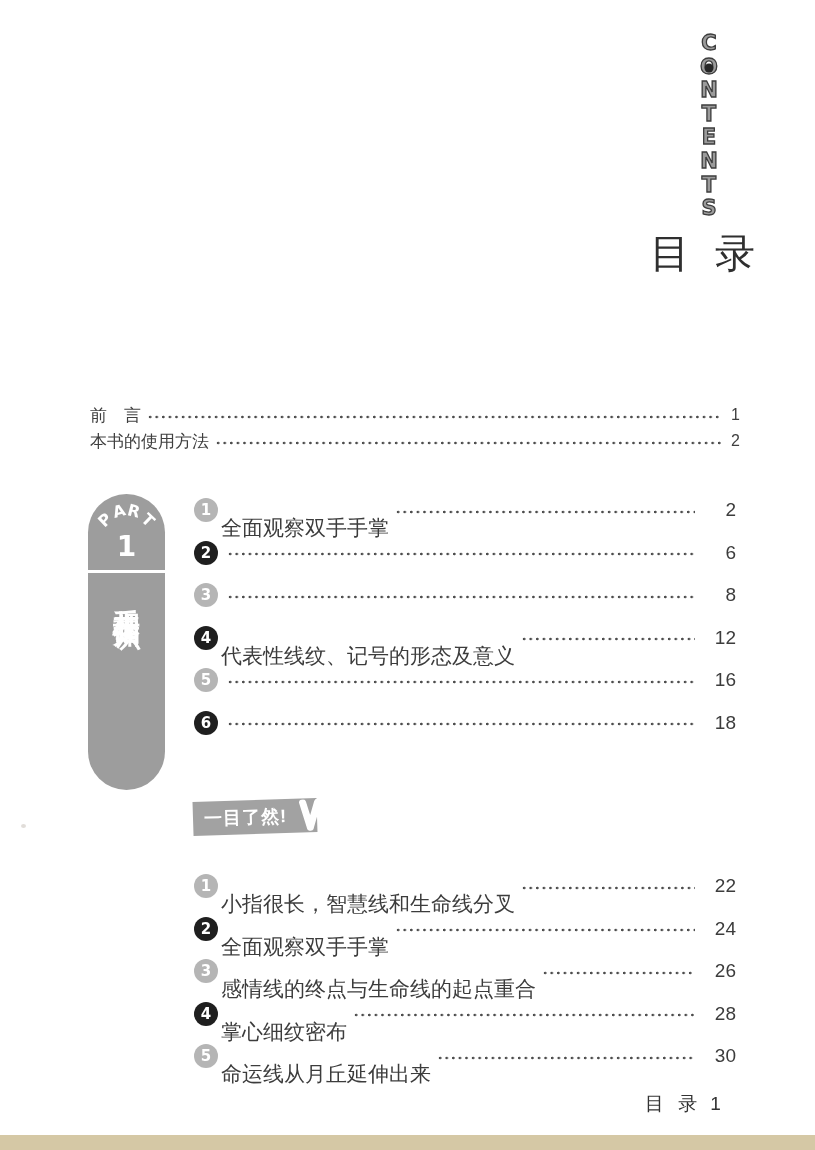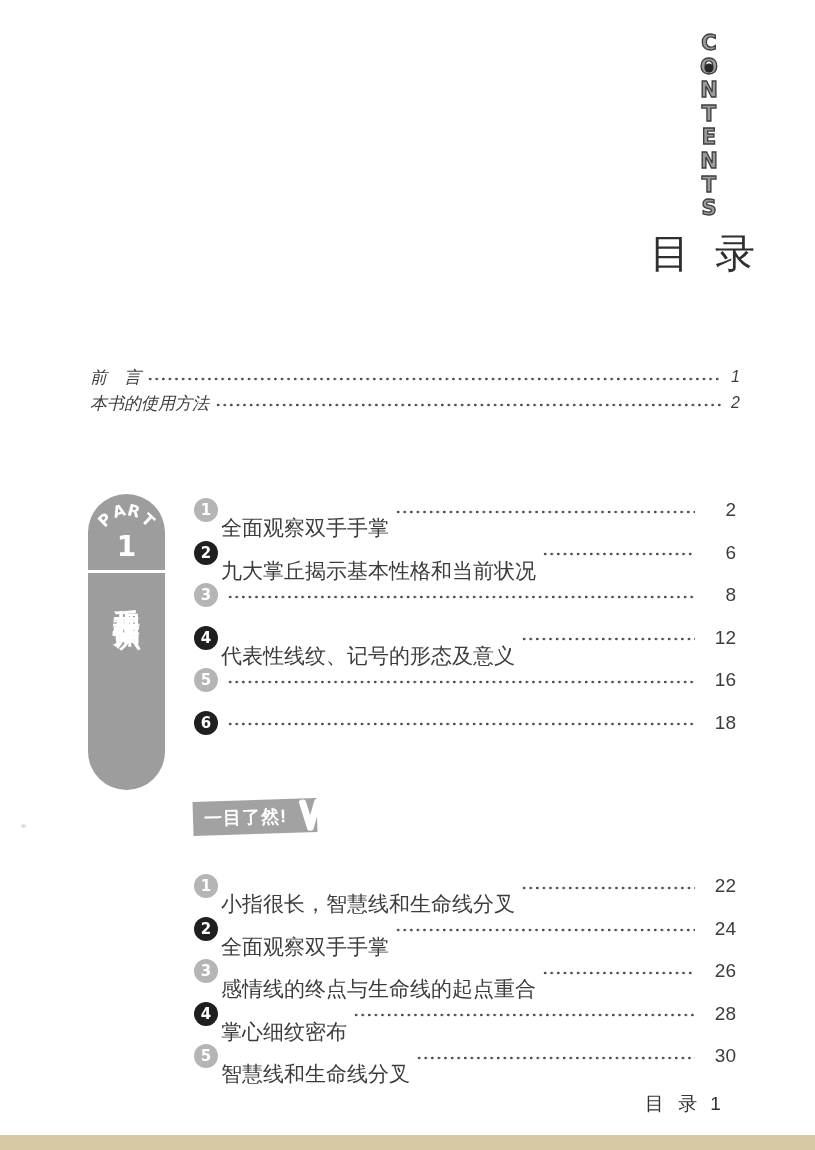--- a/index.html
+++ b/index.html
@@ -29,21 +29,21 @@
   }
 
   
   .page-title {
     position:absolute; left:650px; top:226px;
     font-size:40px; color:#2f2f2f; letter-spacing:0;
     word-spacing:14px; white-space:nowrap;
   }
 
   
-  .preface { position:absolute; left:90px; top:364px; width:650px;font-style:italic; }
+  .preface { position:absolute; left:90px; top:402px; width:650px; }
   .preface-row { display:flex; align-items:center; height:26px; font-size:17px; color:#3f3f3f; }
   .preface-row .row-title { white-space:nowrap; }
   .preface-row .page-num { min-width:14px; text-align:right; font-size:16px; color:#3f3f3f; }
 
   .leader {
     flex:1 1 auto; min-width:10px; height:18px; margin:3px 5px 0 6px;
     background-image:radial-gradient(circle at 3px 9px, #4c4c4c 1.15px, transparent 1.65px);
     background-size:6.6px 18px; background-repeat:repeat-x;
   }
 
@@ -153,21 +153,20 @@
 
   <div class="toc toc-1">
     <div class="toc-row">
       <span class="badge gray">1</span>
       <span class="row-title">全面观察双手手掌</span>
       <span class="leader"></span>
       <span class="page-num">2</span>
     </div>
     <div class="toc-row">
       <span class="badge black">2</span>
-      <span class="row-title">九大掌丘揭示基本性格和当前状况</span>
       <span class="leader"></span>
       <span class="page-num">6</span>
     </div>
     <div class="toc-row">
       <span class="badge gray">3</span>
       <span class="leader"></span>
       <span class="page-num">8</span>
     </div>
     <div class="toc-row">
       <span class="badge black">4</span>
@@ -214,21 +213,21 @@
       <span class="page-num">26</span>
     </div>
     <div class="toc-row">
       <span class="badge black">4</span>
       <span class="row-title">掌心细纹密布</span>
       <span class="leader"></span>
       <span class="page-num">28</span>
     </div>
     <div class="toc-row">
       <span class="badge gray">5</span>
-      <span class="row-title">智慧线和生命线分叉</span>
+      <span class="row-title">命运线从月丘延伸出来</span>
       <span class="leader"></span>
       <span class="page-num">30</span>
     </div>
   </div>
 
   <div class="footer">
     <span class="footer-label">目 录</span>
     <span class="footer-page">1</span>
   </div>
 

